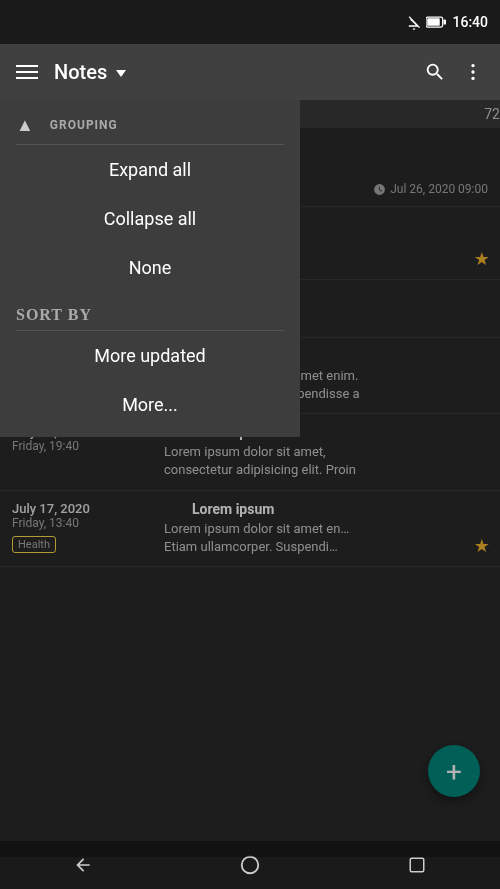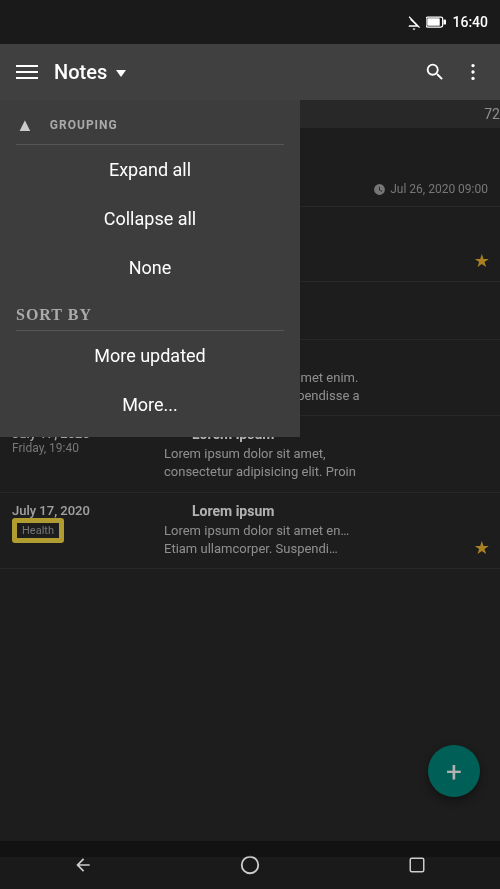--- a/index.html
+++ b/index.html
@@ -130,23 +130,24 @@
       font-size: 13px;
       font-weight: 500;
       color: #e5e5e5;
     }
     .note-day {
       font-size: 12px;
       color: #aaa;
     }
     .note-tag {
       display: inline-block;
+      margin-top: 6px;
       font-size: 11px;
       color: #aaa;
-      border: 5px solid #fde047;
+      border: 1px solid #fde047;
       border-radius: 3px;
       padding: 1px 5px;
     }
     .note-right {
       flex: 1;
       overflow: hidden;
     }
     .note-title {
       font-size: 14px;
       font-weight: 700;
@@ -387,20 +388,21 @@
       </div>
       <div class="note-right">
         <div class="note-title">Lorem ipsum</div>
         <div class="note-body">Lorem ipsum dolor sit amet,<br>consectetur adipisicing elit. Proin</div>
       </div>
     </div>
 
     <div class="note-item">
       <div class="note-left">
         <div class="note-date">July 17, 2020</div>
+        <div class="note-day">Friday, 13:40</div>
         <span class="note-tag">Health</span>
       </div>
       <div class="note-right">
         <div class="note-title">Lorem ipsum</div>
         <div class="note-body">Lorem ipsum dolor sit amet en…<br>Etiam ullamcorper. Suspendi…</div>
       </div>
       <span class="note-star">★</span>
     </div>
 
   </div>

